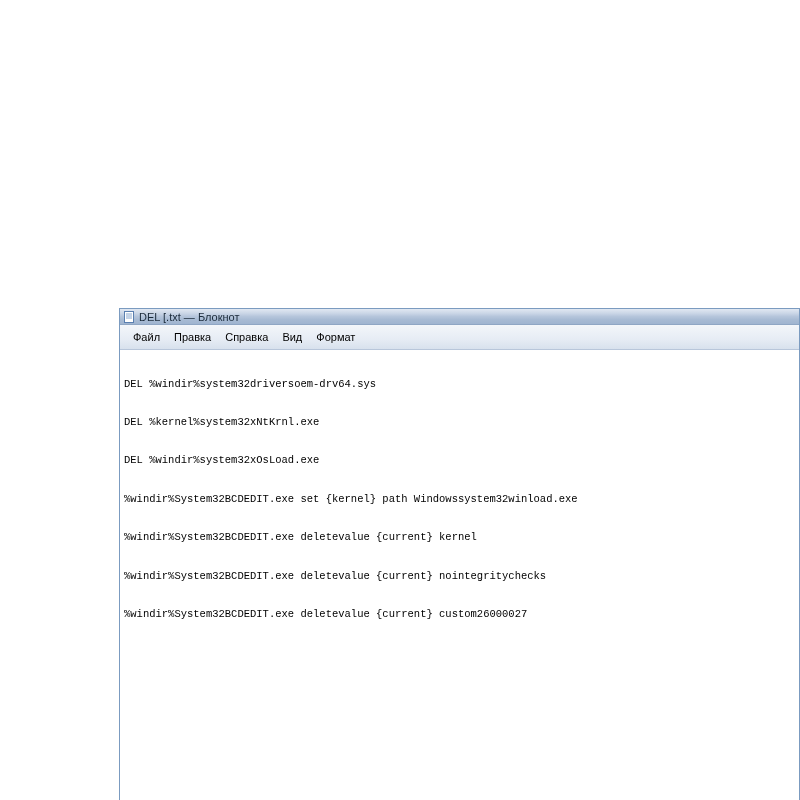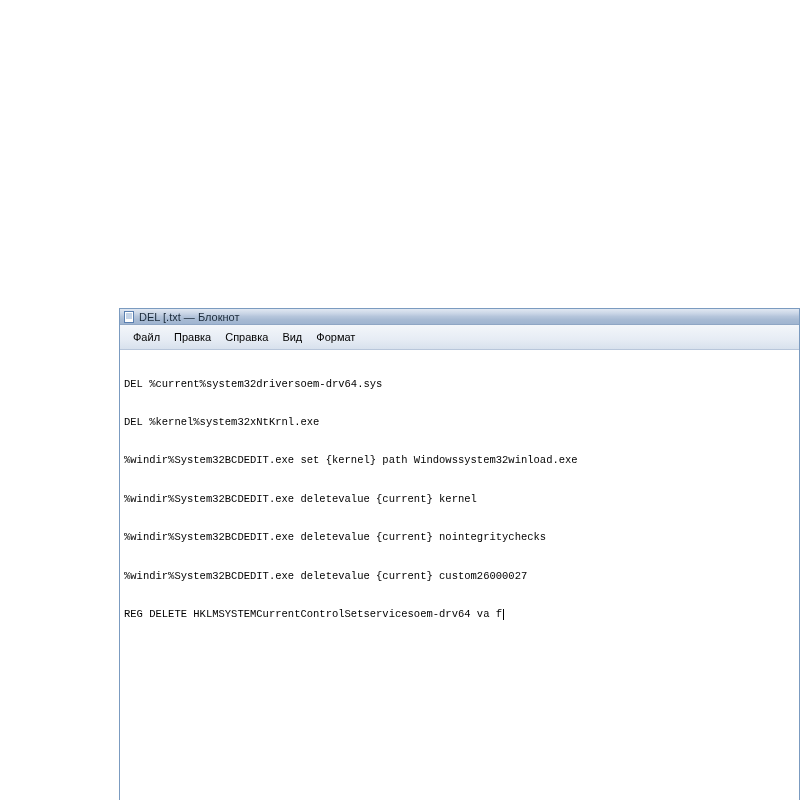--- a/index.html
+++ b/index.html
@@ -97,21 +97,21 @@
     <span class="title-text">DEL [.txt — Блокнот</span>
   </div>
   <div class="menubar">
     <span class="menu-item">Файл</span>
     <span class="menu-item">Правка</span>
     <span class="menu-item">Справка</span>
     <span class="menu-item">Вид</span>
     <span class="menu-item">Формат</span>
   </div>
   <div class="content">
-    <span class="line">DEL %current%system32driversoem-drv64.sys</span>
+    <span class="line">DEL %windir%system32driversoem-drv64.sys</span>
     <span class="line">DEL %kernel%system32xNtKrnl.exe</span>
+    <span class="line">DEL %windir%system32xOsLoad.exe</span>
     <span class="line">%windir%System32BCDEDIT.exe set {kernel} path Windowssystem32winload.exe</span>
     <span class="line">%windir%System32BCDEDIT.exe deletevalue {current} kernel</span>
     <span class="line">%windir%System32BCDEDIT.exe deletevalue {current} nointegritychecks</span>
     <span class="line">%windir%System32BCDEDIT.exe deletevalue {current} custom26000027</span>
-    <span class="line"><span>REG DELETE HKLMSYSTEMCurrentControlSetservicesoem-drv64 va f</span><span class="cursor"></span></span>
   </div>
 </div>
 
 </body></html>

